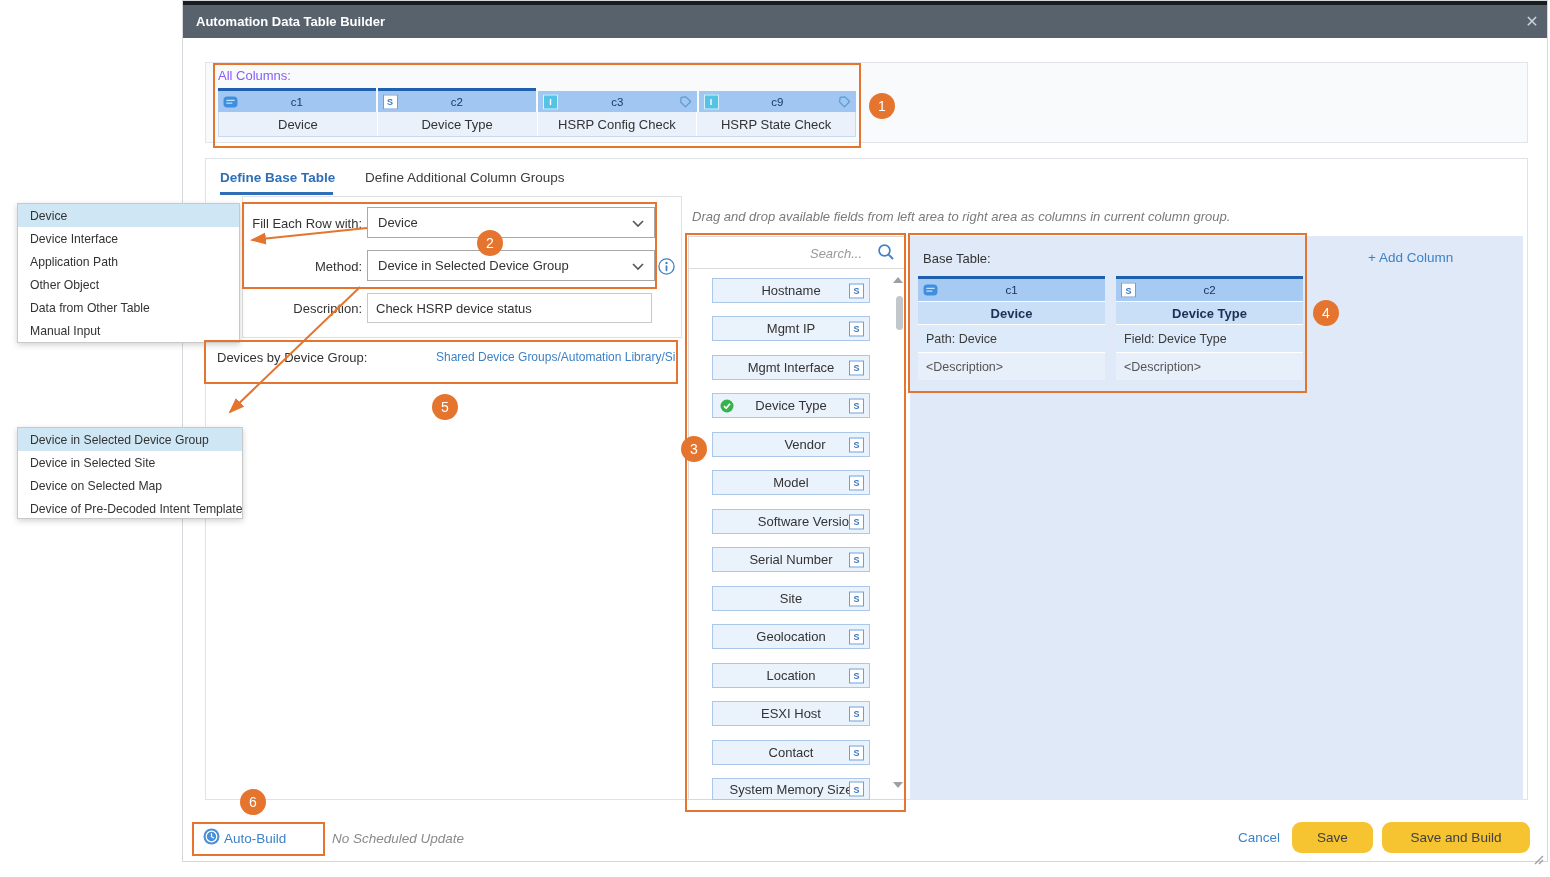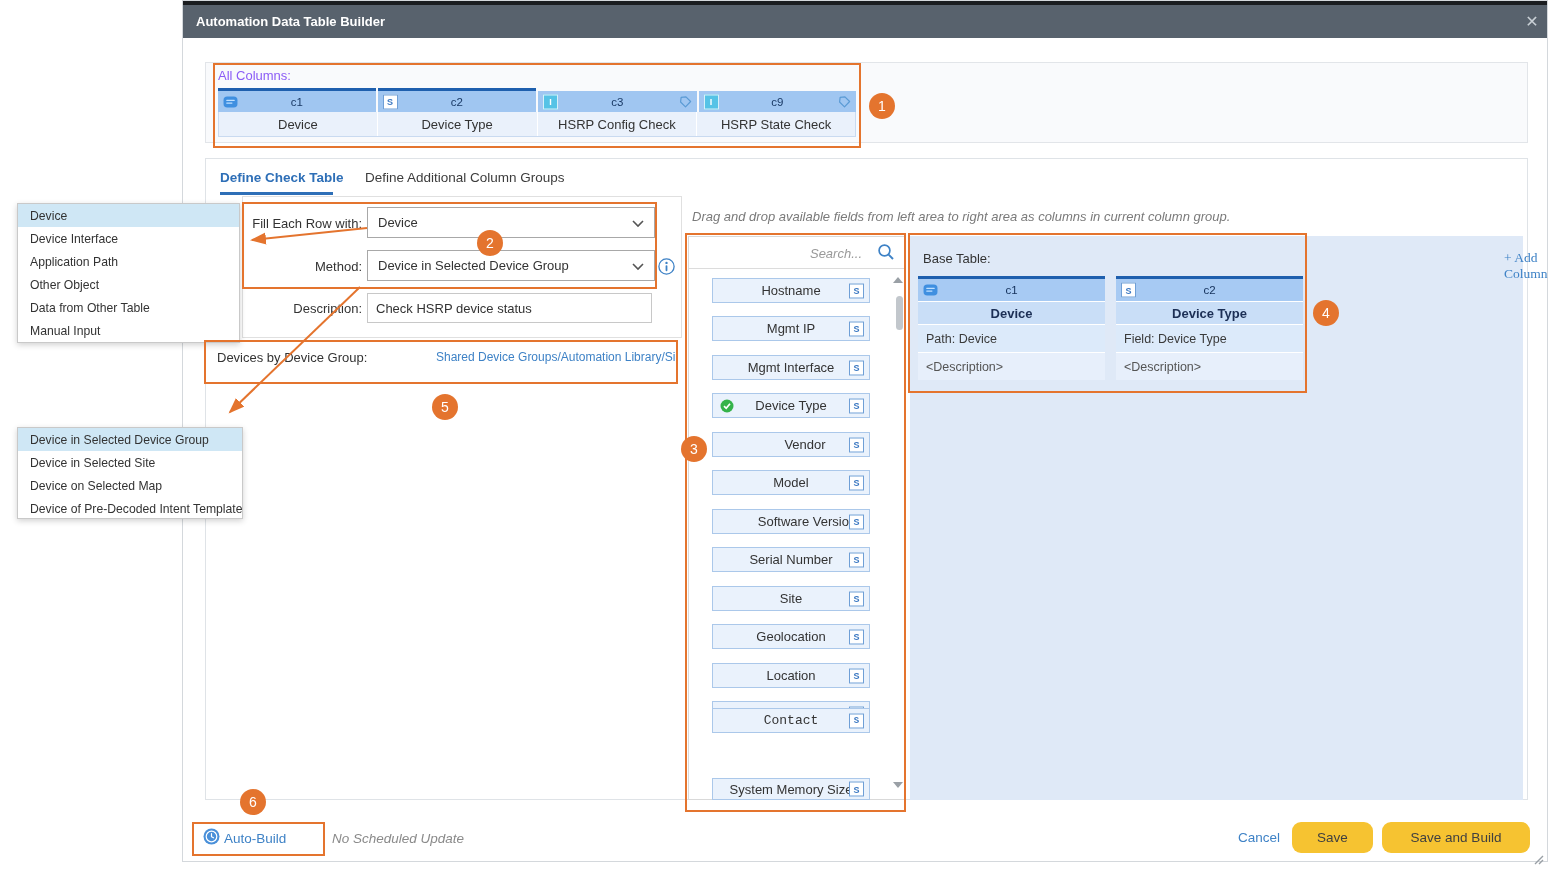--- a/index.html
+++ b/index.html
@@ -133,21 +133,21 @@
     <div class="ac-data">
       <div class="ac-dcell" style="width:158px;">Device</div>
       <div class="ac-dcell" style="width:159px;">Device Type</div>
       <div class="ac-dcell" style="width:159px;">HSRP Config Check</div>
       <div class="ac-dcell" style="width:158px;">HSRP State Check</div>
     </div>
   </div>
 
   <div class="abs" style="left:205px;top:158px;width:1323px;height:642px;border:1px solid #dfe3e7;background:#fff;"></div>
 
-  <div class="abs tab-active" style="left:220px;top:170px;">Define Check Table</div>
+  <div class="abs tab-active" style="left:220px;top:170px;">Define Base Table</div>
   <div class="abs tab-underline" style="left:220px;top:192px;width:113px;height:3px;"></div>
   <div class="abs tab" style="left:365px;top:170px;">Define Additional Column Groups</div>
 
   <div class="abs boxed" style="left:242px;top:196px;width:440px;height:142px;"></div>
 
   <div class="abs flabel" style="left:212px;top:216px;width:150px;">Fill Each Row with:</div>
   <div class="abs selectbox" style="left:367px;top:207px;width:288px;height:31px;">
     <span>Device</span>
     <span class="chev">
       <svg width="12" height="8" viewBox="0 0 12 8">
@@ -238,36 +238,36 @@
       <span class="chip-badge badge-s">S</span>
     </div>
   <div class="abs chip" style="top:663px;">
       <span>Location</span>
       <span class="chip-badge badge-s">S</span>
     </div>
   <div class="abs chip" style="top:701px;">
       <span>ESXI Host</span>
       <span class="chip-badge badge-s">S</span>
     </div>
-  <div class="abs chip" style="top:708px;font-family:Liberation Mono, monospace;">
+  <div class="abs chip" style="top:740px;">
       <span>Contact</span>
       <span class="chip-badge badge-s">S</span>
     </div>
   <div class="abs chip" style="top:778px;height:22px;">
       <span>System Memory Size</span>
       <span class="chip-badge badge-s">S</span>
     </div>
 
   <div class="abs tri-up" style="left:893px;top:277px;"></div>
   <div class="abs scroll-thumb" style="left:896px;top:296px;width:7px;height:34px;"></div>
   <div class="abs tri-down" style="left:893px;top:782px;"></div>
 
   <div class="abs right-panel" style="left:910px;top:236px;width:613px;height:564px;"></div>
   <div class="abs" style="left:923px;top:251px;">Base Table:</div>
-  <div class="abs link" style="left:1504px;top:250px;font-size:13.5px;font-family:Liberation Serif, serif;">+ Add Column</div>
+  <div class="abs link" style="left:1368px;top:250px;font-size:13.5px;">+ Add Column</div>
 
   <div class="abs card" style="left:918px;top:276px;width:187px;">
     <div class="strip"></div>
     <div class="hdr">
       <span class="icon-left">
         <svg width="15" height="13" viewBox="0 0 16 14">
             <rect x="0.5" y="1" width="15" height="12" rx="4" fill="#3f8fe0"></rect>
             <path d="M4 5.2 h8 M4 8.2 h5.5" stroke="#bfe0ff" stroke-width="1.4" stroke-linecap="round" fill="none"></path>
           </svg>
       </span>

